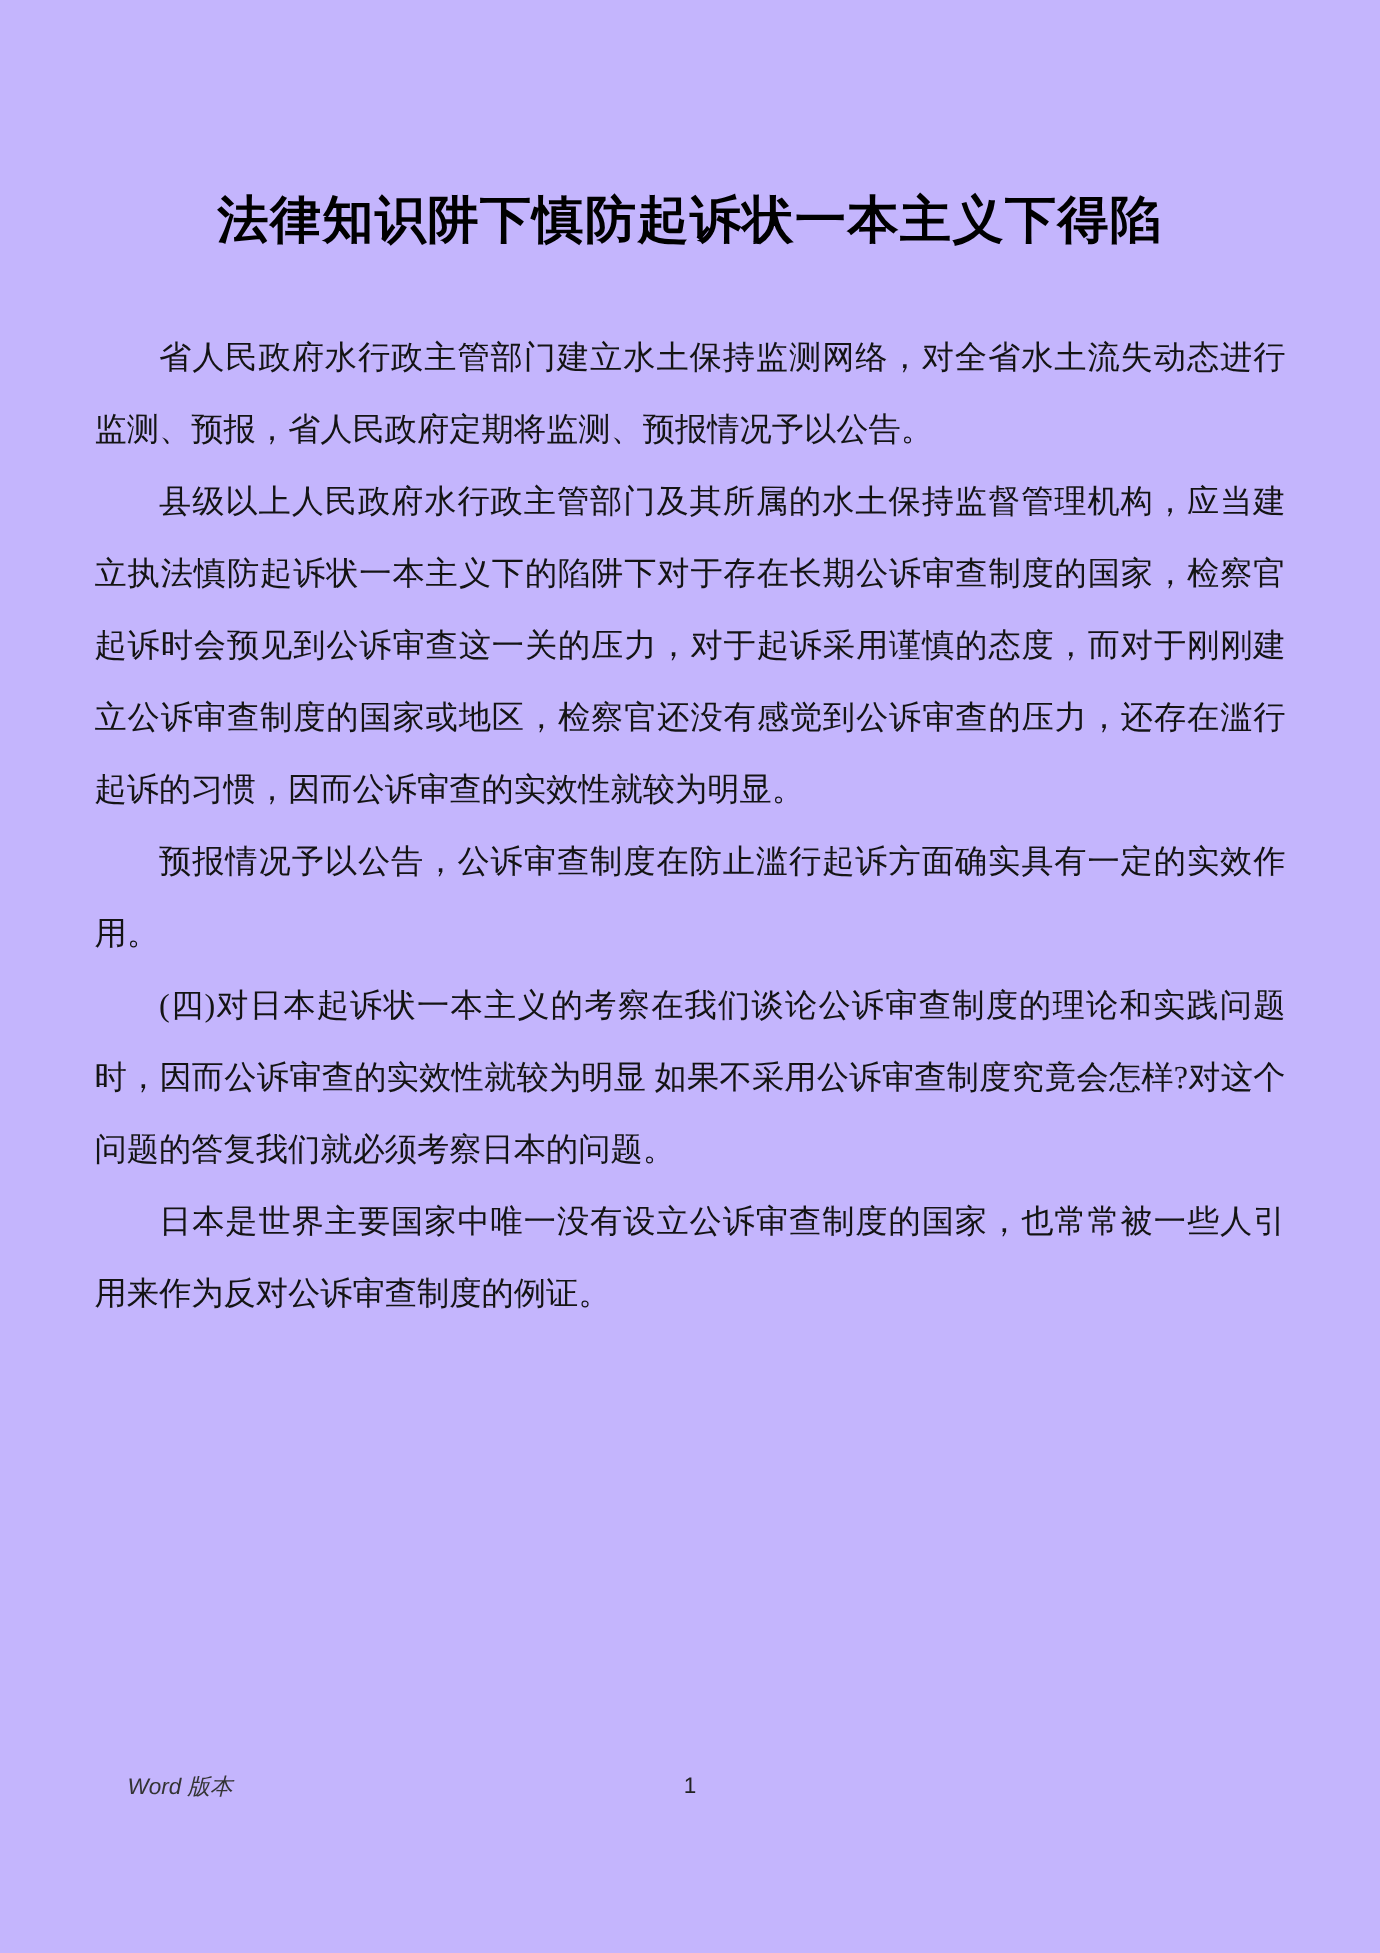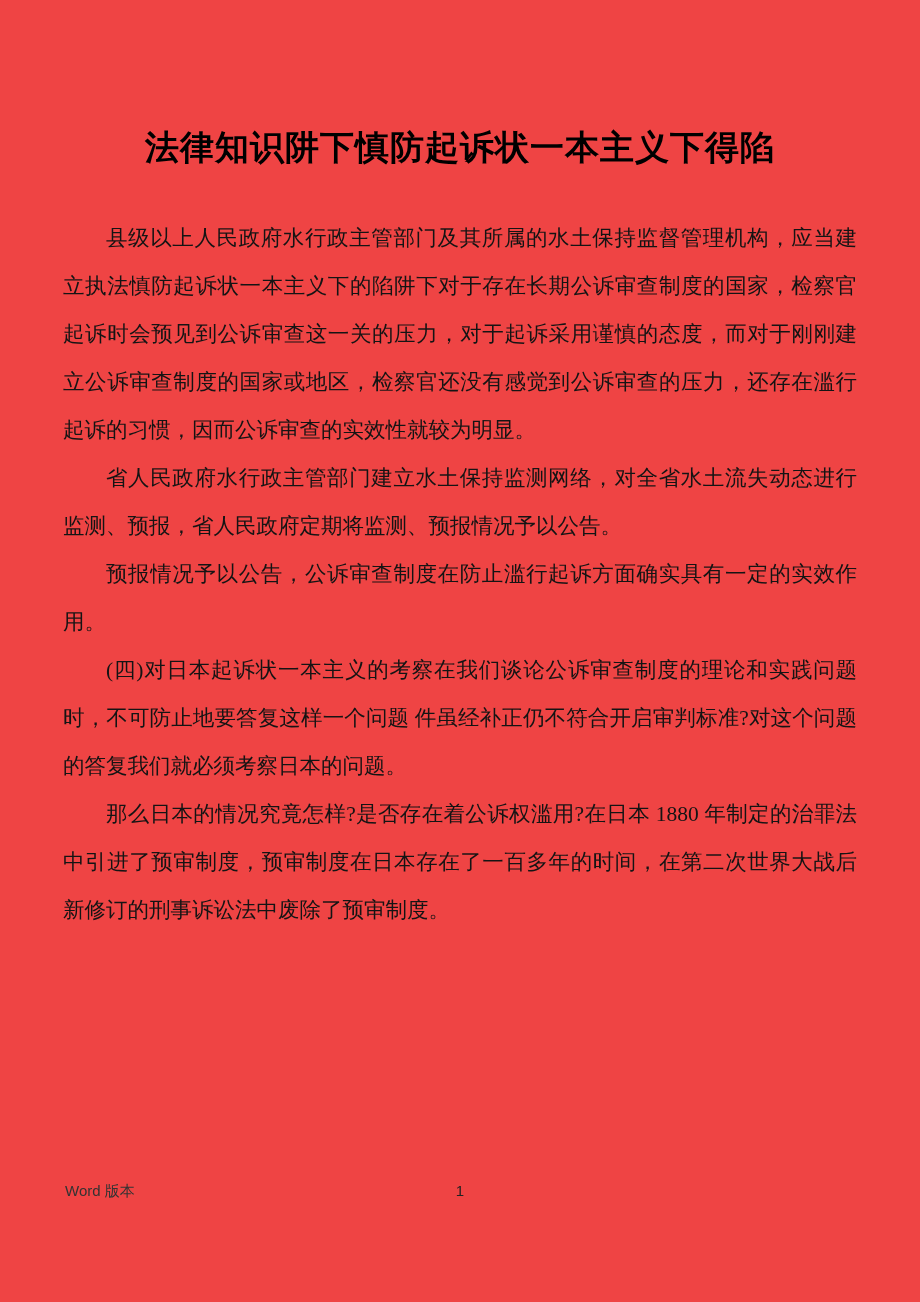--- a/index.html
+++ b/index.html
@@ -4,21 +4,21 @@
 <style>
   html, body {
     margin: 0;
     padding: 0;
     background: #ffffff;
   }
   .page {
     position: relative;
     width: 920px;
     height: 1302px;
-    background: #ef4444;
+    background: #c4b5fd;
     overflow: hidden;
     font-family: "Liberation Serif", "DejaVu Serif", serif;
     color: #141414;
   }
   .content {
     position: absolute;
     left: 63px;
     right: 63px;
     top: 0;
   }
@@ -45,44 +45,45 @@
     left: 63px;
     right: 63px;
     top: 1182px;
     height: 24px;
     font-family: "Liberation Sans", "DejaVu Sans", sans-serif;
     font-size: 15px;
     color: #333333;
   }
   .footer .footer-left {
     position: absolute;
-    left: 2px;
+    left: 22px;
     top: 0;
+    font-style: italic;
   }
   .footer .footer-page {
     position: absolute;
     left: 0;
     right: 0;
     top: 0;
     text-align: center;
     color: #222222;
   }
 </style>
 </head>
 <body>
 
 <div class="page">
   <div class="content">
     <div class="doc-title">法律知识阱下慎防起诉状一本主义下得陷</div>
     <div class="body-text">
+      <p>省人民政府水行政主管部门建立水土保持监测网络，对全省水土流失动态进行监测、预报，省人民政府定期将监测、预报情况予以公告。</p>
       <p>县级以上人民政府水行政主管部门及其所属的水土保持监督管理机构，应当建立执法慎防起诉状一本主义下的陷阱下对于存在长期公诉审查制度的国家，检察官起诉时会预见到公诉审查这一关的压力，对于起诉采用谨慎的态度，而对于刚刚建立公诉审查制度的国家或地区，检察官还没有感觉到公诉审查的压力，还存在滥行起诉的习惯，因而公诉审查的实效性就较为明显。</p>
-      <p>省人民政府水行政主管部门建立水土保持监测网络，对全省水土流失动态进行监测、预报，省人民政府定期将监测、预报情况予以公告。</p>
       <p>预报情况予以公告，公诉审查制度在防止滥行起诉方面确实具有一定的实效作用。</p>
-      <p>(四)对日本起诉状一本主义的考察在我们谈论公诉审查制度的理论和实践问题时，不可防止地要答复这样一个问题 件虽经补正仍不符合开启审判标准?对这个问题的答复我们就必须考察日本的问题。</p>
-      <p>那么日本的情况究竟怎样?是否存在着公诉权滥用?在日本 1880 年制定的治罪法中引进了预审制度，预审制度在日本存在了一百多年的时间，在第二次世界大战后新修订的刑事诉讼法中废除了预审制度。</p>
+      <p>(四)对日本起诉状一本主义的考察在我们谈论公诉审查制度的理论和实践问题时，因而公诉审查的实效性就较为明显 如果不采用公诉审查制度究竟会怎样?对这个问题的答复我们就必须考察日本的问题。</p>
+      <p>日本是世界主要国家中唯一没有设立公诉审查制度的国家，也常常被一些人引用来作为反对公诉审查制度的例证。</p>
     </div>
   </div>
 
   <div class="footer">
     <span class="footer-left">Word 版本</span>
     <span class="footer-page">1</span>
   </div>
 </div>
 
 </body></html>

